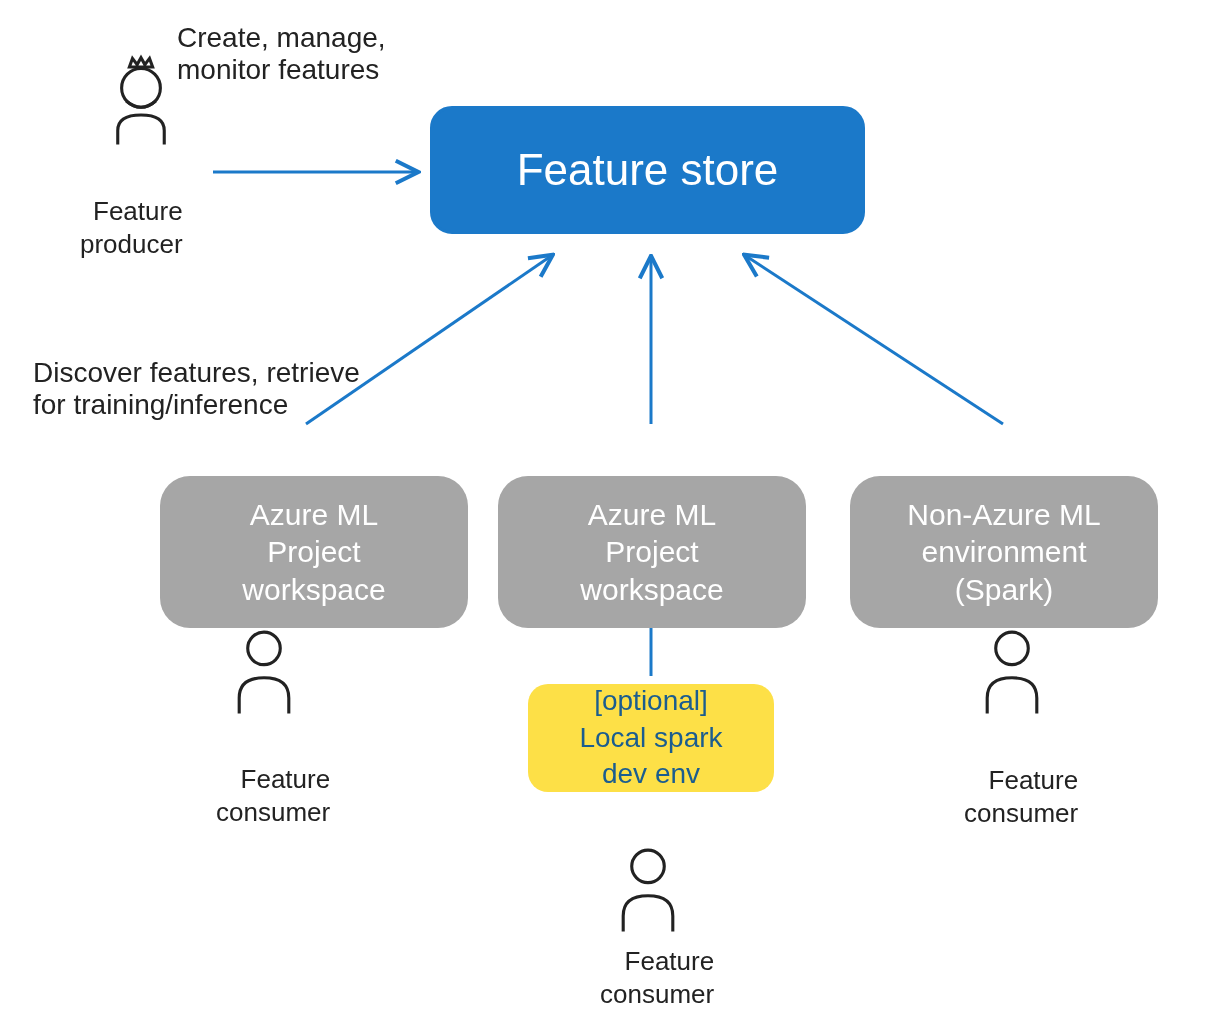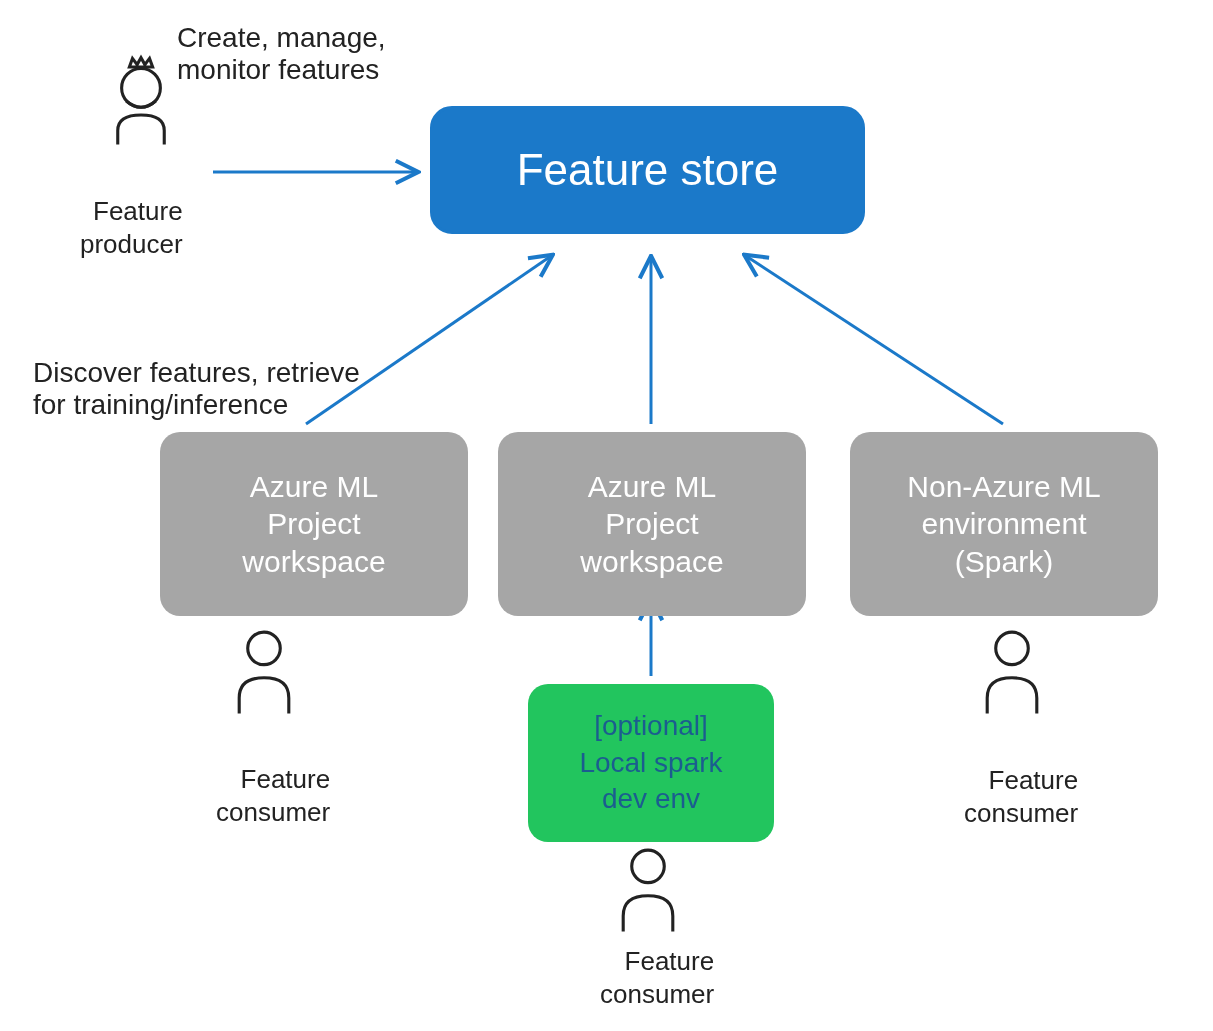--- a/index.html
+++ b/index.html
@@ -21,36 +21,37 @@
       left: 430px; top: 106px; width: 435px; height: 128px;
       background: #1b79c9;
       border: 3px solid #1b79c9;
       border-radius: 22px;
       color: #fff;
       font-size: 44px;
       display: flex; align-items: center; justify-content: center;
     }
 
     .consumer-box {
-      width: 308px; height: 184px;
+      width: 308px; height: 152px;
       background: #a6a6a6;
-      border-radius: 20px;
+      border-radius: 30px;
       color: #fff;
       font-size: 30px;
       display: flex; align-items: center; justify-content: center;
       text-align: center;
       line-height: 1.25;
+      margin-top: 44px;
     }
     .box1 { left: 160px; top: 432px; }
     .box2 { left: 498px; top: 432px; }
     .box3 { left: 850px; top: 432px; }
 
     .optional-box {
-      left: 528px; top: 684px; width: 246px; height: 158px;
-      background: #22c55e;
+      left: 528px; top: 684px; width: 246px; height: 108px;
+      background: #fde047;
       border-radius: 20px;
       color: #1b5d8f;
       font-size: 28px;
       display: flex; align-items: center; justify-content: center;
       text-align: center; line-height: 1.3;
     }
 
     .consumer-label { font-size: 26px; }
     .cl1 { left: 216px; top: 763px; }
     .cl2 { left: 600px; top: 945px; }

